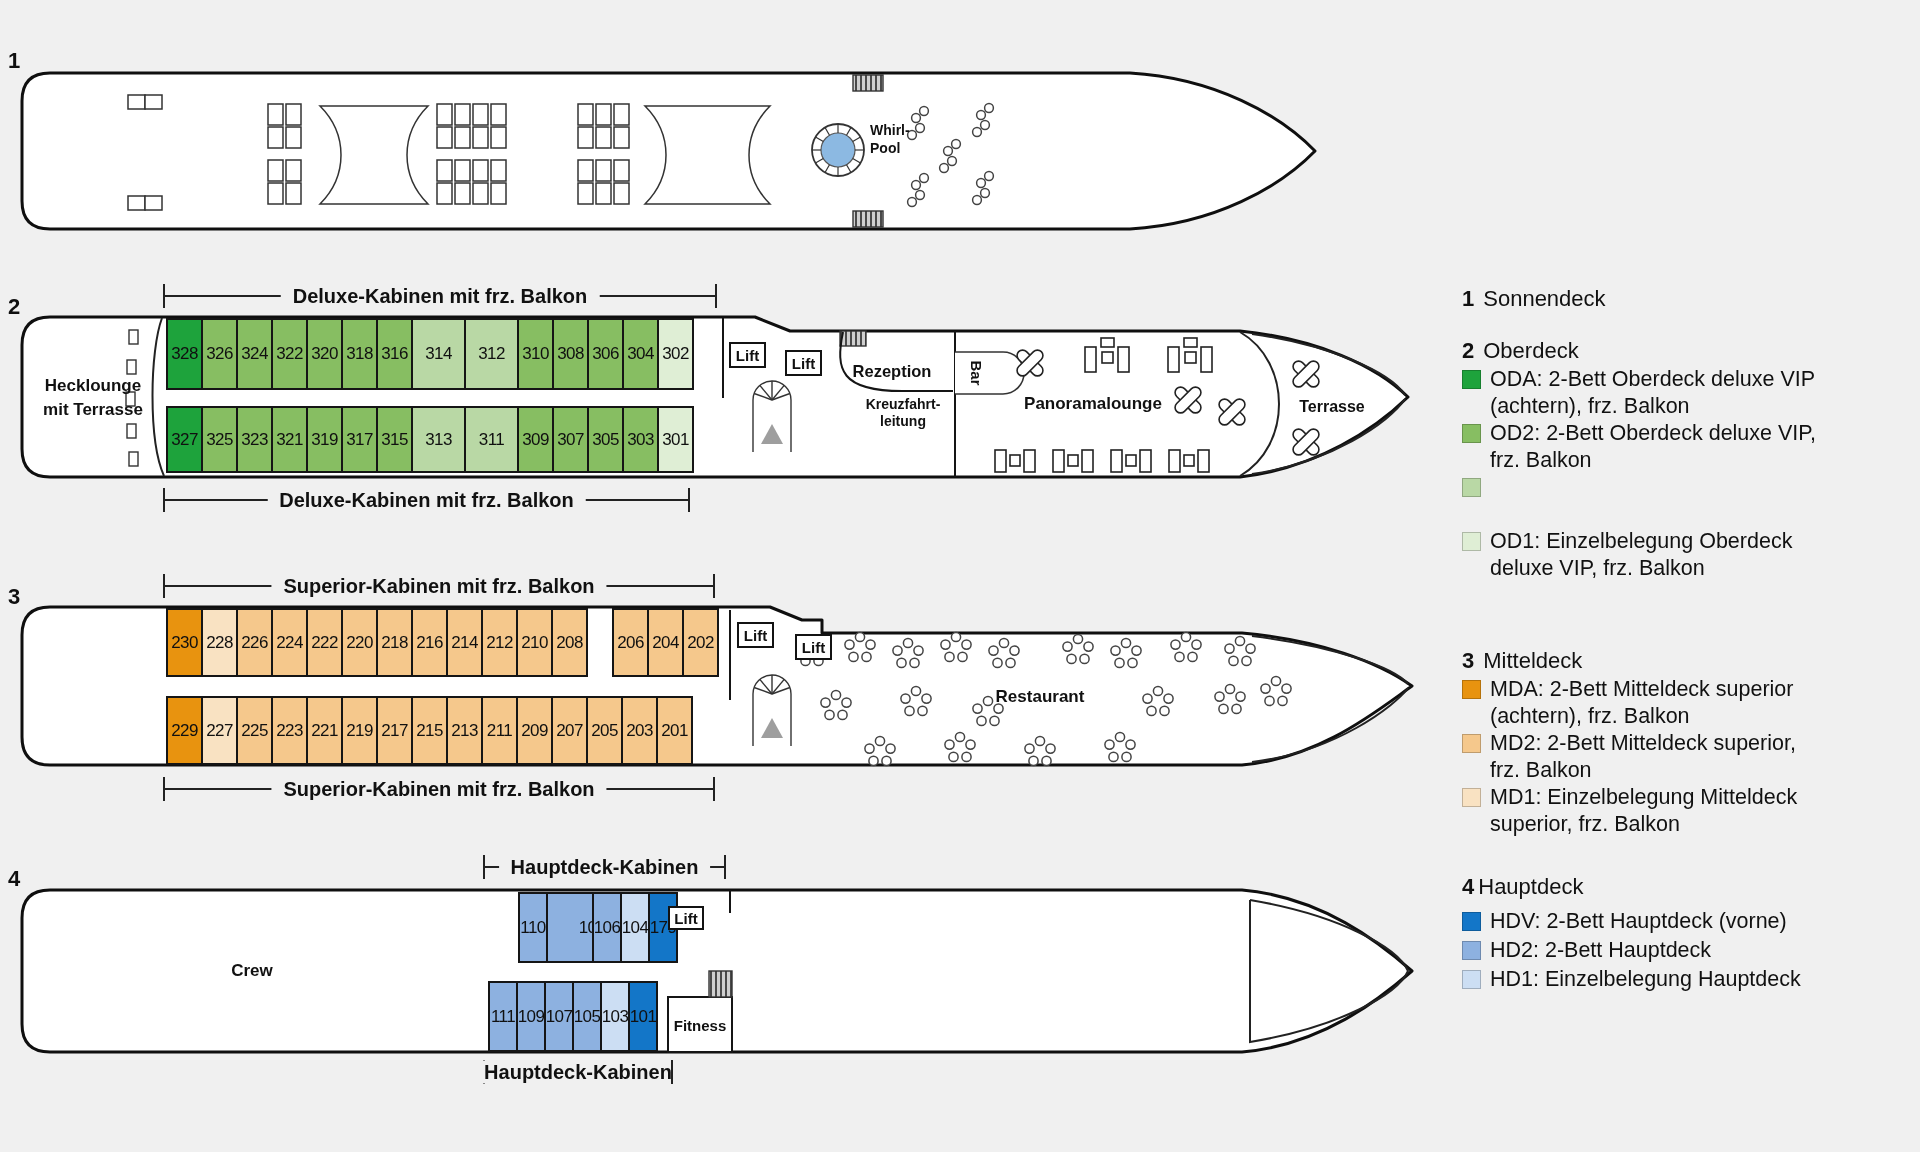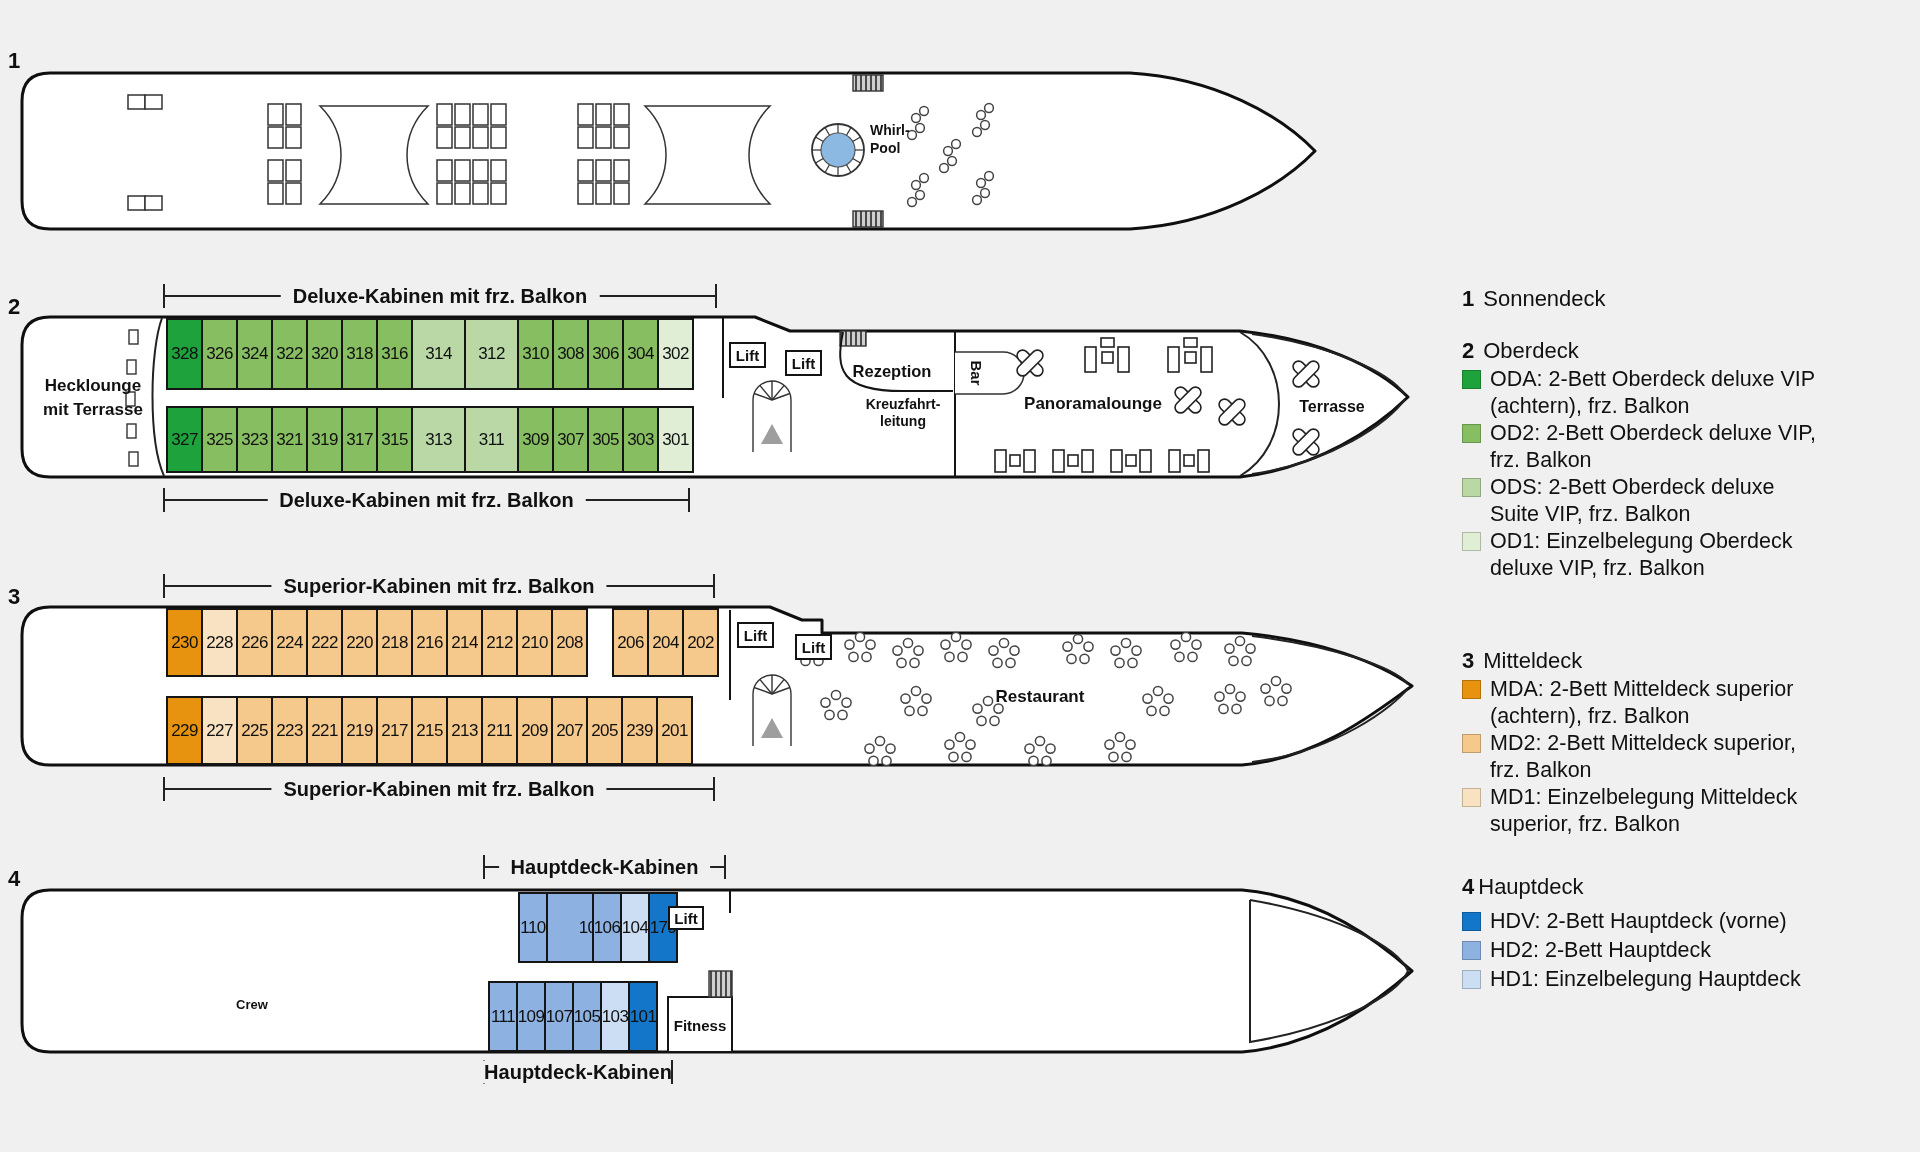--- a/index.html
+++ b/index.html
@@ -429,21 +429,21 @@
       <div class="cab" style="width: 37px; background: var(--c-md2);">
         <span>209</span>
       </div>
       <div class="cab" style="width: 37px; background: var(--c-md2);">
         <span>207</span>
       </div>
       <div class="cab" style="width: 37px; background: var(--c-md2);">
         <span>205</span>
       </div>
       <div class="cab" style="width: 37px; background: var(--c-md2);">
-        <span>239</span>
+        <span>203</span>
       </div>
       <div class="cab" style="width: 37px; background: var(--c-md2);">
         <span>201</span>
       </div>
     </div>
   <div class="dim" style="left:163px;top:777px;width:552px;">
     <div class="dim-line"></div>
     <span class="dim-label">Superior-Kabinen mit frz. Balkon</span>
   </div>
   <div class="lift" style="left:737px;top:622px;width:37px;height:26px;">Lift</div>
@@ -488,21 +488,21 @@
         <span>103</span>
       </div>
       <div class="cab" style="width: 30px; background: var(--c-hdv);">
         <span>101</span>
       </div>
     </div>
   <div class="dim" style="left:483px;top:1060px;width:190px;">
     <div class="dim-line"></div>
     <span class="dim-label">Hauptdeck-Kabinen</span>
   </div>
-  <div class="lbl" style="left:252px;top:1004px;font-size:13px;">Crew</div>
+  <div class="lbl" style="left:252px;top:971px;font-size:17px;">Crew</div>
   <div class="lift" style="left:668px;top:906px;width:36px;height:24px;">Lift</div>
   <div class="lbl" style="left:700px;top:1025px;font-size:15px;">Fitness</div>
 
   <div>
     <div class="lg-h" style="top:286px;">
       <span class="lg-num">1</span><span>Sonnendeck</span>
     </div>
 
     <div class="lg-h" style="top:338px;">
       <span class="lg-num">2</span><span>Oberdeck</span>
@@ -516,24 +516,20 @@
     </div>
     <div class="lg-item" style="top:420px;">
       <span class="chip" style="background: rgb(135, 190, 98);"></span>
       <div>
           <div>OD2: 2-Bett Oberdeck deluxe VIP,</div>
           <div>frz. Balkon</div>
         </div>
     </div>
     <div class="lg-item" style="top:474px;">
       <span class="chip" style="background: rgb(185, 216, 165);"></span>
-      <div>
-          <div>ODS: 2-Bett Oberdeck deluxe</div>
-          <div>Suite VIP, frz. Balkon</div>
-        </div>
     </div>
     <div class="lg-item" style="top:528px;">
       <span class="chip" style="background: rgb(223, 238, 213);"></span>
       <div>
           <div>OD1: Einzelbelegung Oberdeck</div>
           <div>deluxe VIP, frz. Balkon</div>
         </div>
     </div>
 
     <div class="lg-h" style="top:648px;">

